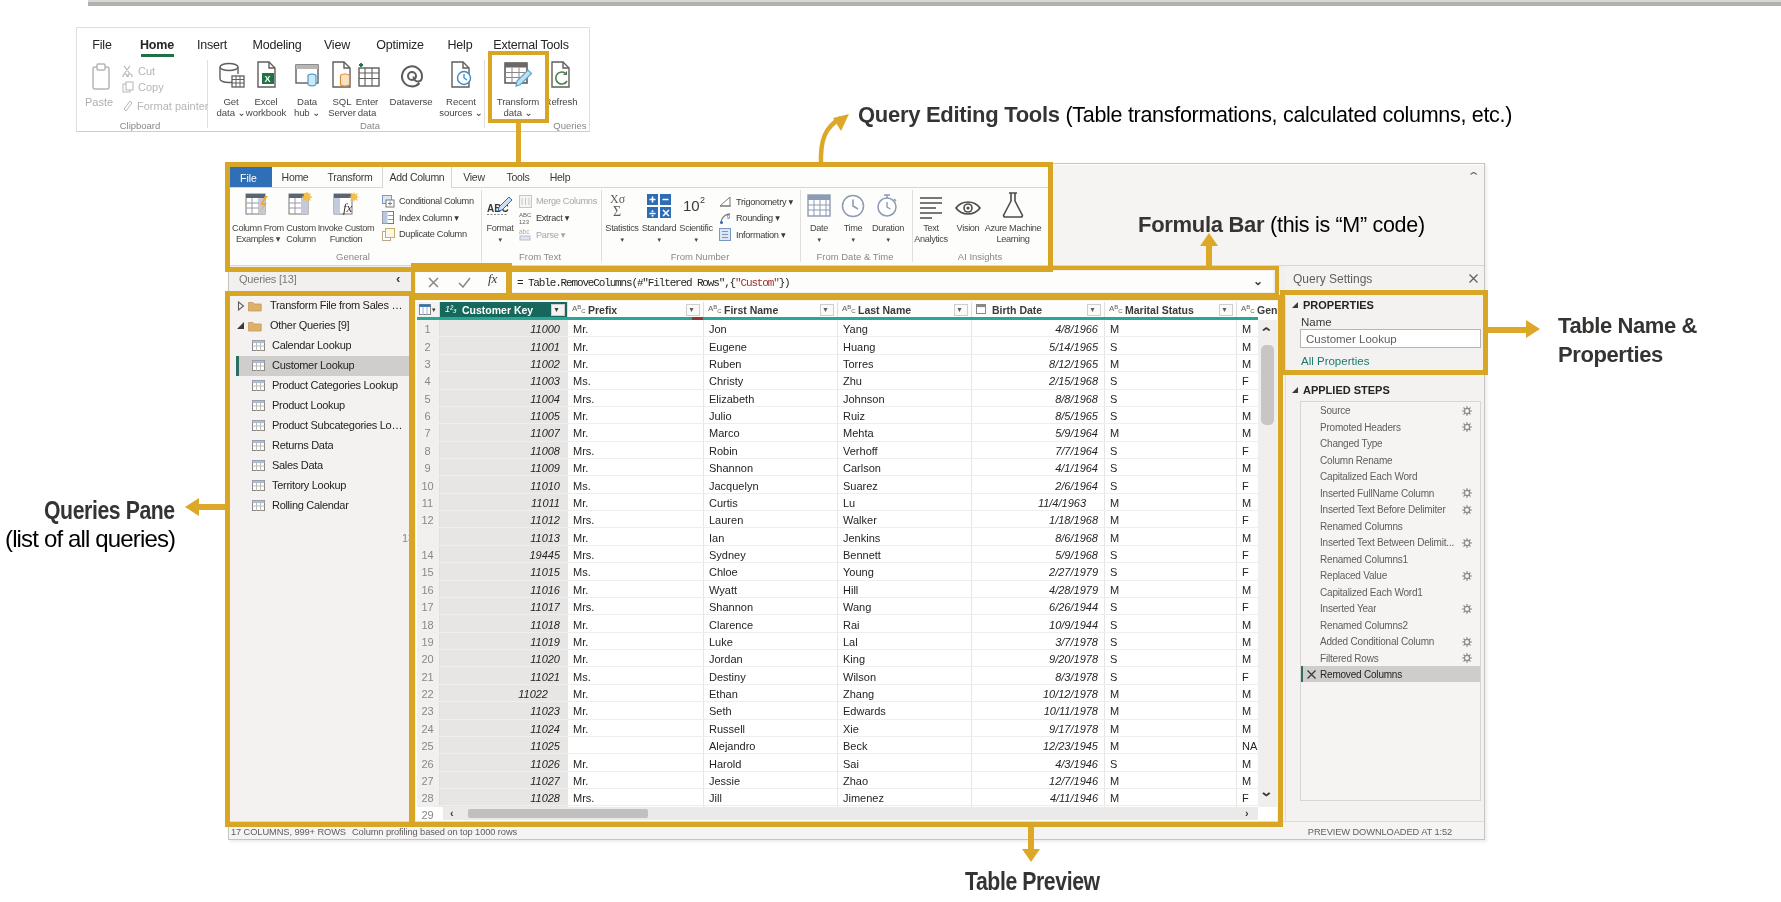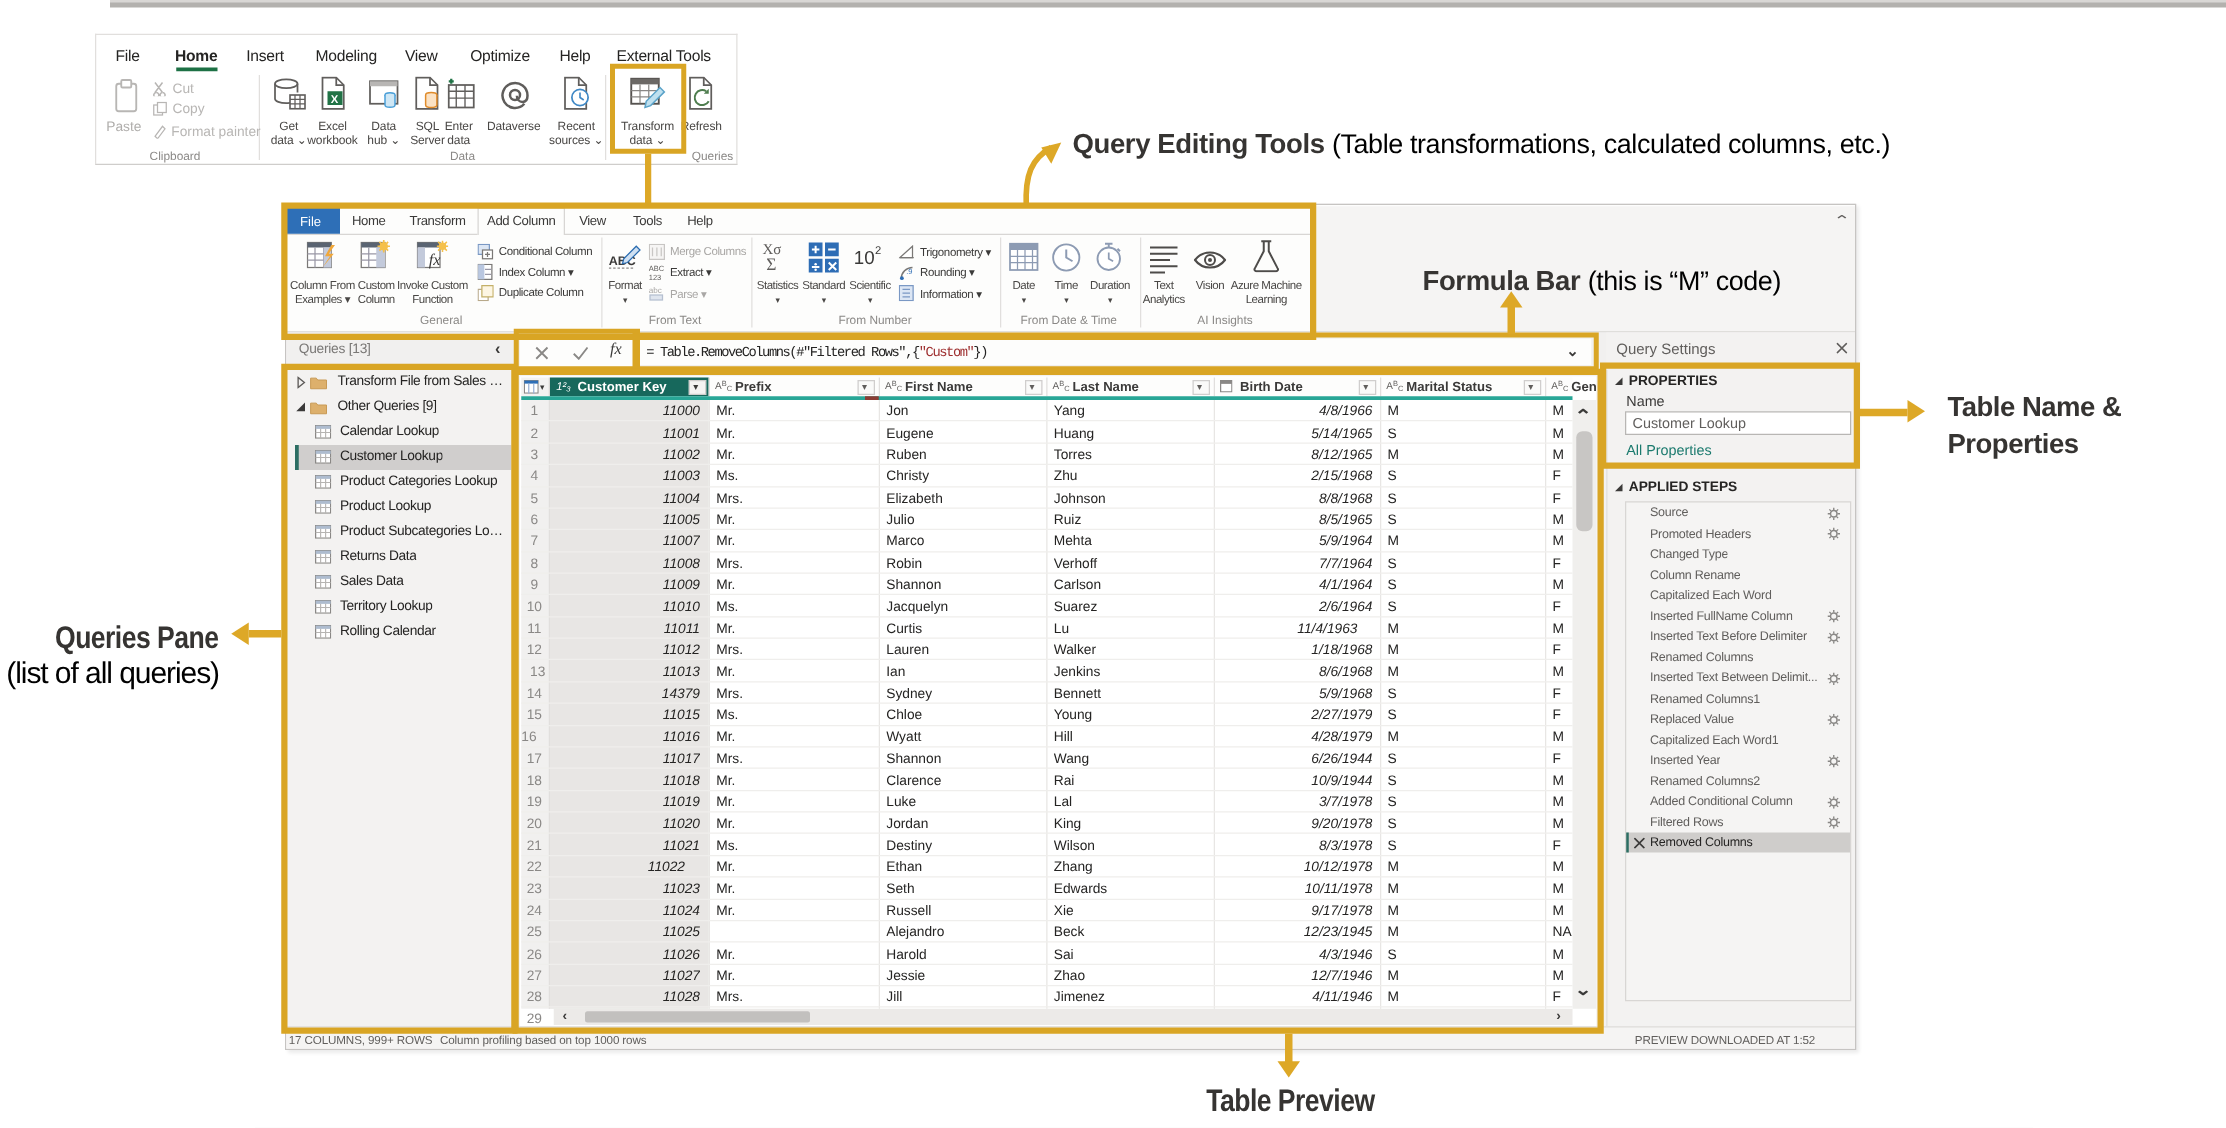--- a/index.html
+++ b/index.html
@@ -524,48 +524,48 @@
 <div class="a" style="left:417px;top:527.4px;width:841px;height:1px;background:#efeeec"></div>
 <div class="cell" style="left:417px;top:514.3px;width:21px;text-align:center;color:#8a8886">12</div>
 <div class="cell num" style="left:460px;top:514.3px;width:100px">11012</div>
 <div class="cell" style="left:573px;top:514.3px;width:128px">Mrs.</div>
 <div class="cell" style="left:709px;top:514.3px;width:126px">Lauren</div>
 <div class="cell" style="left:843px;top:514.3px;width:126px">Walker</div>
 <div class="cell num" style="left:990px;top:514.3px;width:108px">1/18/1968</div>
 <div class="cell" style="left:1110px;top:514.3px;width:124px">M</div>
 <div class="cell" style="left:1242px;top:514.3px;width:16px">F</div>
 <div class="a" style="left:417px;top:544.8px;width:841px;height:1px;background:#efeeec"></div>
-<div class="cell" style="left:424px;top:531.6px;width:21px;text-align:left;color:#8a8886">13</div>
+<div class="cell" style="left:402px;top:531.6px;width:21px;text-align:left;color:#8a8886">13</div>
 <div class="cell num" style="left:460px;top:531.6px;width:100px">11013</div>
 <div class="cell" style="left:573px;top:531.6px;width:128px">Mr.</div>
 <div class="cell" style="left:709px;top:531.6px;width:126px">Ian</div>
 <div class="cell" style="left:843px;top:531.6px;width:126px">Jenkins</div>
 <div class="cell num" style="left:990px;top:531.6px;width:108px">8/6/1968</div>
 <div class="cell" style="left:1110px;top:531.6px;width:124px">M</div>
 <div class="cell" style="left:1242px;top:531.6px;width:16px">M</div>
 <div class="a" style="left:417px;top:562.2px;width:841px;height:1px;background:#efeeec"></div>
 <div class="cell" style="left:417px;top:549.0px;width:21px;text-align:center;color:#8a8886">14</div>
-<div class="cell num" style="left:460px;top:549.0px;width:100px">14379</div>
+<div class="cell num" style="left:460px;top:549.0px;width:100px">19445</div>
 <div class="cell" style="left:573px;top:549.0px;width:128px">Mrs.</div>
 <div class="cell" style="left:709px;top:549.0px;width:126px">Sydney</div>
 <div class="cell" style="left:843px;top:549.0px;width:126px">Bennett</div>
 <div class="cell num" style="left:990px;top:549.0px;width:108px">5/9/1968</div>
 <div class="cell" style="left:1110px;top:549.0px;width:124px">S</div>
 <div class="cell" style="left:1242px;top:549.0px;width:16px">F</div>
 <div class="a" style="left:417px;top:579.6px;width:841px;height:1px;background:#efeeec"></div>
 <div class="cell" style="left:417px;top:566.4px;width:21px;text-align:center;color:#8a8886">15</div>
 <div class="cell num" style="left:460px;top:566.4px;width:100px">11015</div>
 <div class="cell" style="left:573px;top:566.4px;width:128px">Ms.</div>
 <div class="cell" style="left:709px;top:566.4px;width:126px">Chloe</div>
 <div class="cell" style="left:843px;top:566.4px;width:126px">Young</div>
 <div class="cell num" style="left:990px;top:566.4px;width:108px">2/27/1979</div>
 <div class="cell" style="left:1110px;top:566.4px;width:124px">S</div>
 <div class="cell" style="left:1242px;top:566.4px;width:16px">F</div>
 <div class="a" style="left:417px;top:596.9px;width:841px;height:1px;background:#efeeec"></div>
-<div class="cell" style="left:417px;top:583.8px;width:21px;text-align:left;color:#8a8886">16</div>
+<div class="cell" style="left:417px;top:583.8px;width:21px;text-align:center;color:#8a8886">16</div>
 <div class="cell num" style="left:460px;top:583.8px;width:100px">11016</div>
 <div class="cell" style="left:573px;top:583.8px;width:128px">Mr.</div>
 <div class="cell" style="left:709px;top:583.8px;width:126px">Wyatt</div>
 <div class="cell" style="left:843px;top:583.8px;width:126px">Hill</div>
 <div class="cell num" style="left:990px;top:583.8px;width:108px">4/28/1979</div>
 <div class="cell" style="left:1110px;top:583.8px;width:124px">M</div>
 <div class="cell" style="left:1242px;top:583.8px;width:16px">M</div>
 <div class="a" style="left:417px;top:614.3px;width:841px;height:1px;background:#efeeec"></div>
 <div class="cell" style="left:417px;top:601.1px;width:21px;text-align:center;color:#8a8886">17</div>
 <div class="cell num" style="left:460px;top:601.1px;width:100px">11017</div>

